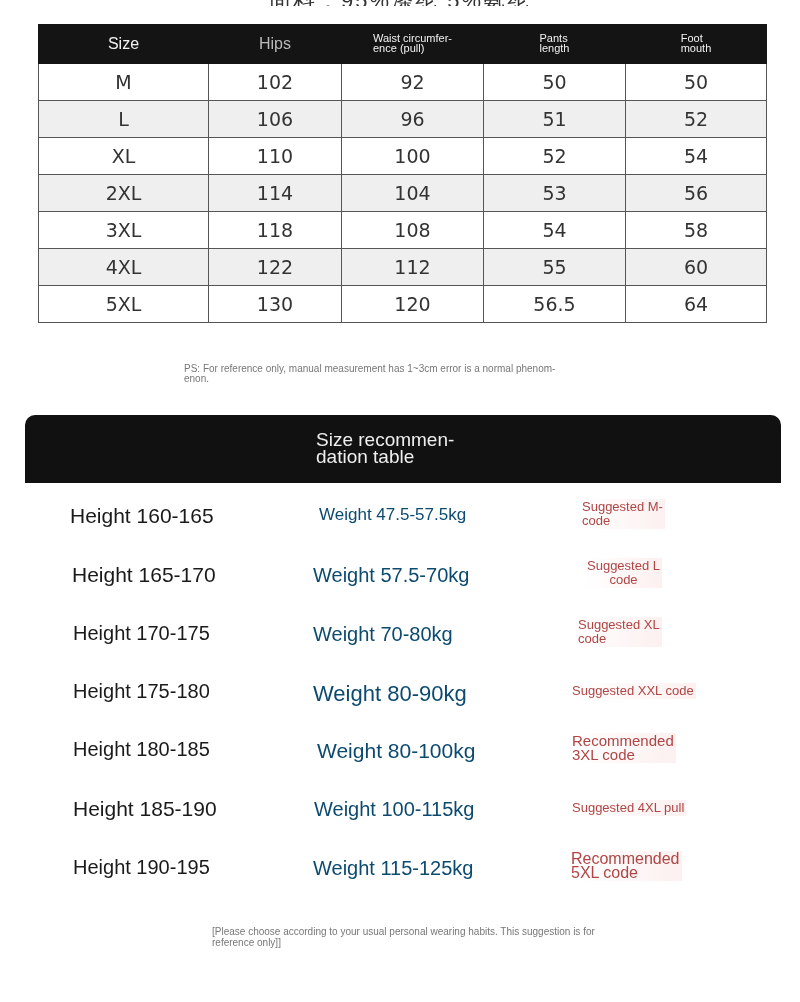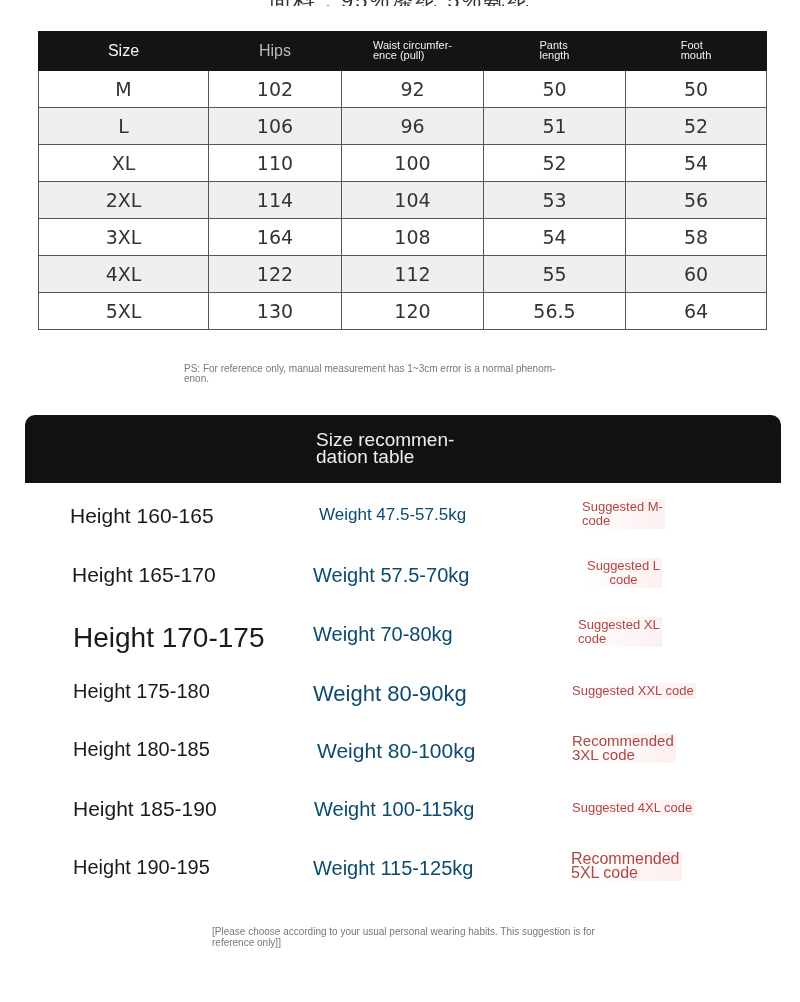--- a/index.html
+++ b/index.html
@@ -1,18 +1,18 @@
 <!DOCTYPE html>
 <html><head>
 <meta charset="utf-8">
 <style>
   html, body { margin:0; padding:0; background:#fff; }
   body { width:800px; height:1002px; position:relative; overflow:hidden; font-family:"Liberation Sans", sans-serif; color:#222; }
   .top-title { position:absolute; left:0; top:-14px; width:800px; text-align:center; font-size:22px; color:#333; letter-spacing:2px; height:20px; overflow:hidden; }
-  .size-table { position:absolute; left:38px; top:31px; width:728px; border-collapse:collapse; table-layout:fixed; }
+  .size-table { position:absolute; left:38px; top:24px; width:728px; border-collapse:collapse; table-layout:fixed; }
   .size-table th { background:#141414; color:#f2f2f2; font-weight:normal; height:38px; padding:0; border:1px solid #141414; }
   .size-table th .h-big { font-size:16px; }
   .size-table th .h-small { font-size:11px; line-height:10px; text-align:left; display:inline-block; }
   .size-table td { border:1.5px solid #555; height:36px; text-align:center; font-size:19px; color:#333; padding:0; font-family:"DejaVu Sans", sans-serif; }
   .size-table tr.alt td { background:#efefef; }
   .note1 { position:absolute; left:184px; top:364px; width:420px; font-size:10px; line-height:10px; color:#777; }
   .rec-header { position:absolute; left:25px; top:415px; width:756px; height:68px; background:#111; border-radius:10px 10px 0 0; }
   .rec-title { position:absolute; left:291px; top:16px; color:#eee; font-size:19px; line-height:17px; width:200px; }
   .rec-row { position:absolute; left:0; width:800px; height:40px; }
   .rec-h { position:absolute; color:#1a1a1a; }
@@ -69,21 +69,21 @@
       </tr>
       <tr class="alt">
         <td>2XL</td>
         <td>114</td>
         <td>104</td>
         <td>53</td>
         <td>56</td>
       </tr>
       <tr>
         <td>3XL</td>
-        <td>164</td>
+        <td>118</td>
         <td>108</td>
         <td>54</td>
         <td>58</td>
       </tr>
       <tr class="alt">
         <td>4XL</td>
         <td>122</td>
         <td>112</td>
         <td>55</td>
         <td>60</td>
@@ -113,40 +113,40 @@
       <div class="rec-s" style="left: 580px; font-size: 13px; white-space: pre-line; top: -4px;">Suggested M-
 code</div>
     </div>
     <div class="rec-row" style="top: 562px; text-align: center;">
       <div class="rec-h" style="left: 72px; font-size: 21px; top: 1px;">Height 165-170</div>
       <div class="rec-w" style="left: 313px; font-size: 20px; top: 2px;">Weight 57.5-70kg</div>
       <div class="rec-s" style="left: 585px; font-size: 13px; white-space: pre-line; top: -4px;">Suggested L
 code</div>
     </div>
     <div class="rec-row" style="top: 621px;">
-      <div class="rec-h" style="left: 73px; font-size: 28px; top: 1px;">Height 170-175</div>
+      <div class="rec-h" style="left: 73px; font-size: 20px; top: 1px;">Height 170-175</div>
       <div class="rec-w" style="left: 313px; font-size: 20px; top: 2px; text-align: right;">Weight 70-80kg</div>
       <div class="rec-s" style="left: 576px; font-size: 13px; white-space: pre-line; top: -4px;">Suggested XL
 code</div>
     </div>
     <div class="rec-row" style="top: 679px;">
       <div class="rec-h" style="left: 73px; font-size: 20px; top: 1px;">Height 175-180</div>
       <div class="rec-w" style="left: 313px; font-size: 22px; top: 2px;">Weight 80-90kg</div>
       <div class="rec-s" style="left: 570px; font-size: 13px; white-space: pre-line; top: 4px;">Suggested XXL code</div>
     </div>
     <div class="rec-row" style="top: 737px;">
       <div class="rec-h" style="left: 73px; font-size: 20px; top: 1px;">Height 180-185</div>
       <div class="rec-w" style="left: 317px; font-size: 21px; top: 2px;">Weight 80-100kg</div>
       <div class="rec-s" style="left: 570px; font-size: 15px; white-space: pre-line; top: -4px;">Recommended
 3XL code</div>
     </div>
     <div class="rec-row" style="top: 796px;">
       <div class="rec-h" style="left: 73px; font-size: 21px; top: 1px;">Height 185-190</div>
       <div class="rec-w" style="left: 314px; font-size: 20px; top: 2px;">Weight 100-115kg</div>
-      <div class="rec-s" style="left: 570px; font-size: 13px; white-space: pre-line; top: 4px;">Suggested 4XL code</div>
+      <div class="rec-s" style="left: 570px; font-size: 13px; white-space: pre-line; top: 4px;">Suggested 4XL pull</div>
     </div>
     <div class="rec-row" style="top: 855px;">
       <div class="rec-h" style="left: 73px; font-size: 20px; top: 1px;">Height 190-195</div>
       <div class="rec-w" style="left: 313px; font-size: 20px; top: 2px;">Weight 115-125kg</div>
       <div class="rec-s" style="left: 569px; font-size: 16px; white-space: pre-line; top: -4px;">Recommended
 5XL code</div>
     </div>
   </div>
 
 <div class="note2" style="white-space:pre-line">[Please choose according to your usual personal wearing habits. This suggestion is for

